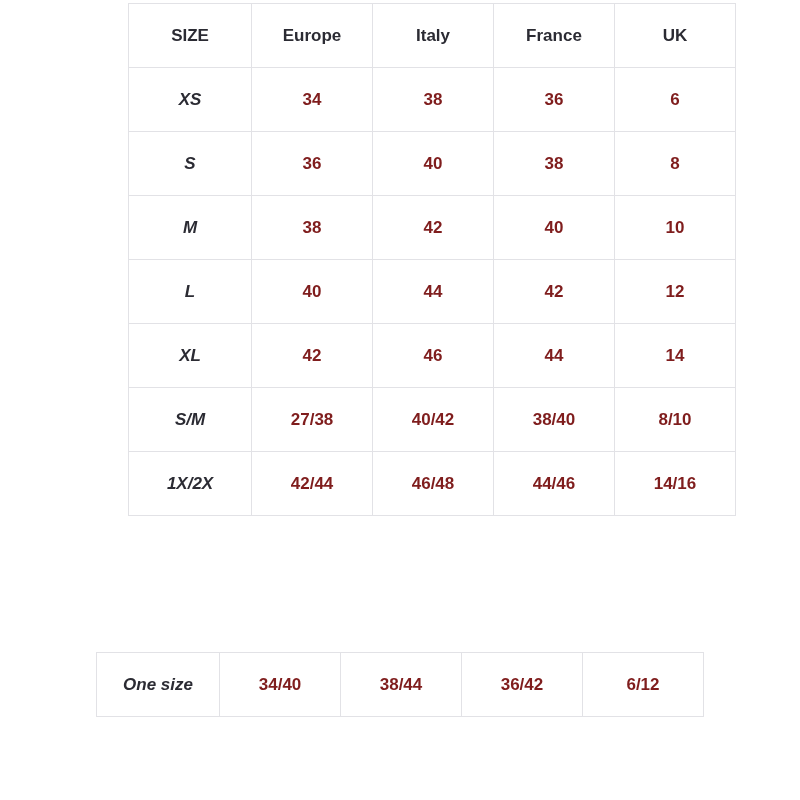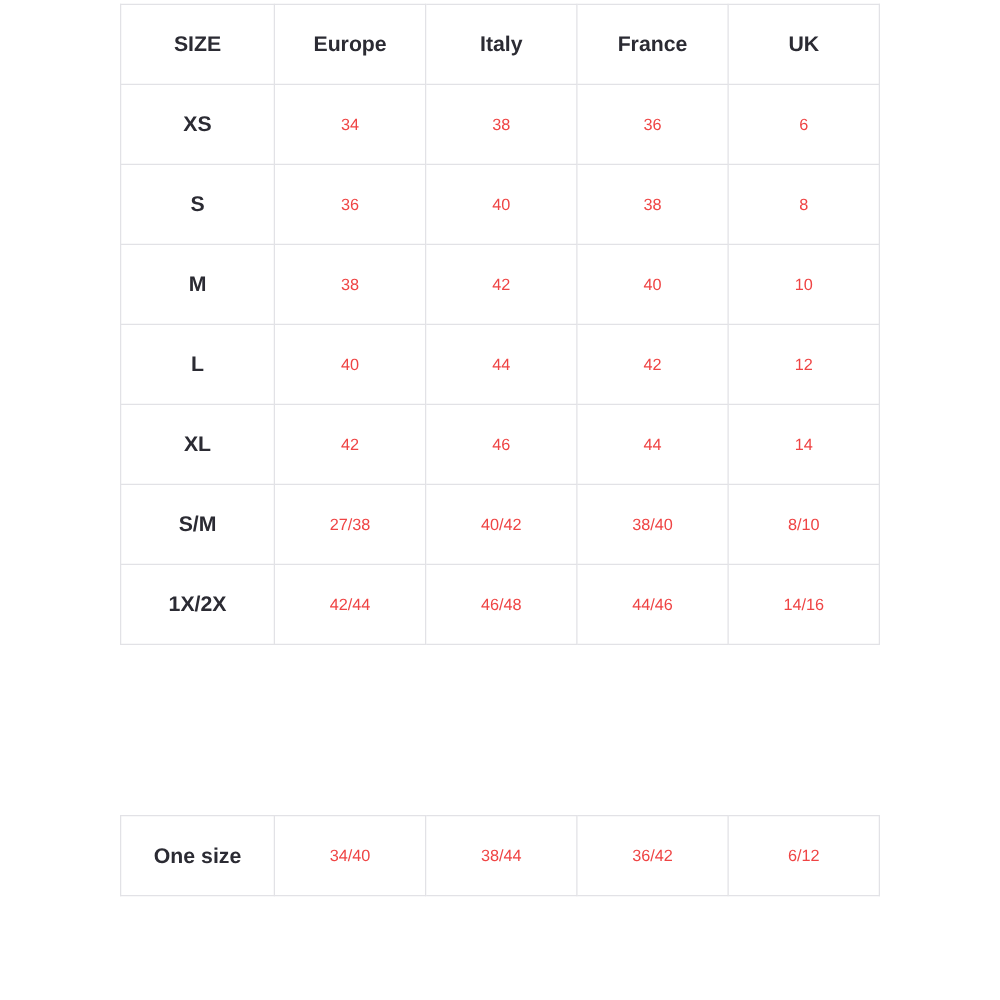--- a/index.html
+++ b/index.html
@@ -16,48 +16,49 @@
     width: 800px;
     height: 800px;
     box-sizing: border-box;
     padding: 0;
   }
   .table-wrap {
     position: absolute;
     left: 96px;
     width: 608px;
   }
-  #main-table-wrap { top: 3px; }
+  #main-table-wrap { top: 3px; margin-left: 32px; }
   #secondary-table-wrap { top: 652px; }
 
   table.size-table {
     border-collapse: collapse;
     width: 608px;
     table-layout: fixed;
   }
   table.size-table td,
   table.size-table th {
     border: 1px solid #e2e2e6;
     height: 63px;
     text-align: center;
     vertical-align: middle;
-    font-size: 13px;
-    font-weight: 400;
-    color: #ef4444;
+    font-size: 17px;
+    font-weight: 700;
+    color: #7f1d1d;
     padding: 0;
   }
   table.size-table th {
     font-weight: 700;
     font-size: 17px;
     color: #2b2b33;
   }
   table.size-table td.row-label {
     font-weight: 700;
     color: #2b2b33;
     font-size: 17px;
+    font-style: italic;
   }
   col.c-label { width: 118px; }
   col.c-data  { width: 116px; }
 </style>
 </head>
 <body>
 
 <div class="page">
 
   <div class="table-wrap" id="main-table-wrap">

